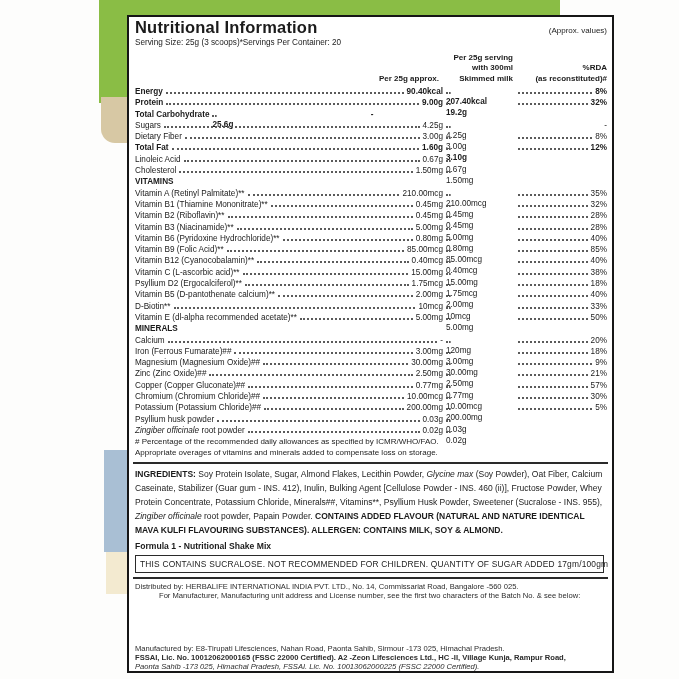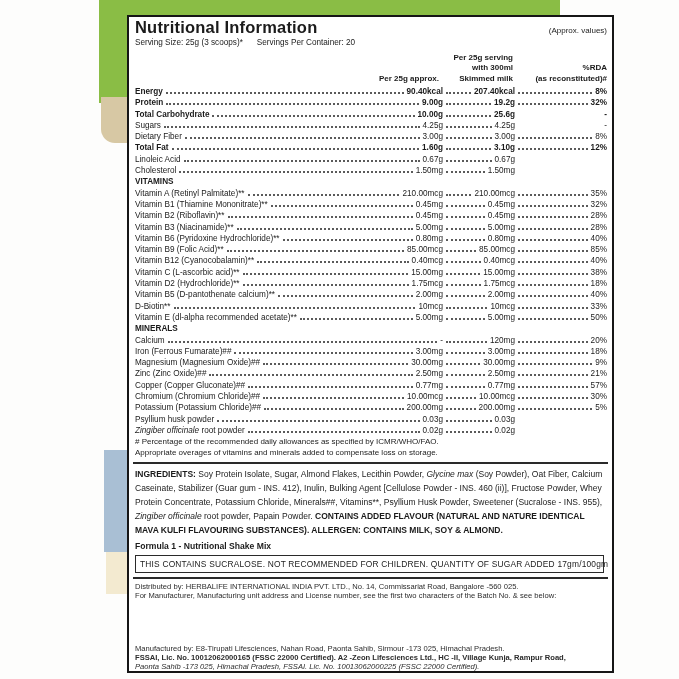--- a/index.html
+++ b/index.html
@@ -16,38 +16,38 @@
 
   .greenbar{position:absolute;left:127px;top:0;width:433px;height:15px;background:#8abd45;}
   .label-box{
     position:absolute;left:127px;top:15px;width:487px;height:658px;
     background:#ffffff;border:2px solid #161616;box-sizing:border-box;
     padding:2px 5px 0 6px;overflow:hidden;
   }
   .titlerow{display:flex;align-items:flex-end;justify-content:space-between;height:17px;}
   .title{font-size:16.5px;font-weight:bold;letter-spacing:.2px;margin:0;line-height:17px;}
   .approx{font-size:8px;color:#222;line-height:10px;}
-  .servingrow{display:flex;gap:14px;font-size:8.2px;height:13px;align-items:center;color:#222;}
+  .servingrow{display:flex;font-size:8.2px;height:13px;align-items:center;color:#222;}
 
   .colheads{display:flex;align-items:flex-end;font-size:8px;font-weight:bold;height:35px;margin-bottom:2px;}
   .colheads .spacer{flex:1;}
   .ch{text-align:right;white-space:pre-line;line-height:10.5px;}
   .ch.c1h{width:96px;}
   .ch.c2h{width:74px;}
   .ch.c3h{width:94px;}
 
   .trow{display:flex;align-items:baseline;height:11.3px;font-size:8.2px;line-height:11.3px;text-align:center;}
   .trow .nm{white-space:nowrap;}
   .trow.sect{font-weight:bold;}
   .b{font-weight:bold;}
   .i{font-style:italic;}
   .cell{display:flex;align-items:baseline;}
   .cell .val{white-space:nowrap;}
   .cell.c1{flex:1;}
-  .cell.c2{width:72px;}
+  .cell.c2{width:72px;flex-direction:column;}
   .cell.c3{width:92px;}
   .dots{flex:1;border-bottom:2px dotted #5a5a5a;margin:0 3px 2px 3px;min-width:5px;}
   .sp{flex:1;}
 
   .footnote{font-size:8px;line-height:11px;color:#222;}
   .hr{border-top:2px solid #2a2a2a;margin:4px -1px 3px -2px;}
   .ingredients{font-size:8.5px;line-height:14px;margin:2px 0 2px 0;text-align:left;}
   .formula{font-size:8.6px;font-weight:bold;height:14px;line-height:14px;}
   .notice{border:1px solid #2a2a2a;font-size:8.4px;line-height:10px;padding:3px 4px;margin:2px 3px 4px 0;white-space:nowrap;letter-spacing:.2px;}
   .footer{font-size:7.6px;line-height:9.2px;color:#2b2b2b;margin-top:3px;}
@@ -110,24 +110,20 @@
           <span class="dots"></span>
           <span class="val b">19.2g</span>
         </span>
         <span class="cell c3">
           <span class="dots"></span>
           <span class="val b">32%</span>
         </span>
       </div>
       <div class="trow">
         <span class="nm b">Total Carbohydrate</span>
-        <span class="cell c1">
-          <span class="dots"></span>
-          <span class="val b">10.00g</span>
-        </span>
         <span class="cell c2">
           <span class="dots"></span>
           <span class="val b">25.6g</span>
         </span>
         <span class="cell c3">
           <span class="sp"></span>
           <span class="val b">-</span>
         </span>
       </div>
       <div class="trow">
@@ -320,21 +316,21 @@
         <span class="cell c2">
           <span class="dots"></span>
           <span class="val">15.00mg</span>
         </span>
         <span class="cell c3">
           <span class="dots"></span>
           <span class="val">38%</span>
         </span>
       </div>
       <div class="trow">
-        <span class="nm">Vitamin D2 (Hydrochloride)**</span>
+        <span class="nm">Psyllium D2 (Ergocalciferol)**</span>
         <span class="cell c1">
           <span class="dots"></span>
           <span class="val">1.75mcg</span>
         </span>
         <span class="cell c2">
           <span class="dots"></span>
           <span class="val">1.75mcg</span>
         </span>
         <span class="cell c3">
           <span class="dots"></span>
@@ -532,21 +528,21 @@
   <p class="ingredients" id="ingredients"><span class="b ">INGREDIENTS: </span><span>Soy Protein Isolate, Sugar, Almond Flakes, Lecithin Powder, </span><span class="i">Glycine max</span><span> (Soy Powder), Oat Fiber, Calcium Caseinate, Stabilizer (Guar gum - INS. 412), Inulin, Bulking Agent [Cellulose Powder - INS. 460 (ii)], Fructose Powder, Whey Protein Concentrate, Potassium Chloride, Minerals##, Vitamins**, Psyllium Husk Powder, Sweetener (Sucralose - INS. 955), </span><span class="i">Zingiber officinale</span><span> root powder, Papain Powder. </span><span class="b ">CONTAINS ADDED FLAVOUR (NATURAL AND NATURE IDENTICAL MAVA KULFI FLAVOURING SUBSTANCES). ALLERGEN: CONTAINS MILK, SOY &amp; ALMOND.</span></p>
 
   <div class="formula">Formula 1 - Nutritional Shake Mix</div>
 
   <div class="notice">THIS CONTAINS SUCRALOSE. NOT RECOMMENDED FOR CHILDREN. QUANTITY OF SUGAR ADDED 17gm/100gm</div>
 
   <div class="hr"></div>
 
   <div class="footer" id="footer">
       <span class="fline" style="display: block;">Distributed by: HERBALIFE INTERNATIONAL INDIA PVT. LTD., No. 14, Commissariat Road, Bangalore -560 025.</span>
-      <span class="fline" style="display: block;">For Manufacturer, Manufacturing unit address and License number, see the first two characters of the Batch No. &amp; see below:</span>
+      <span class="fline" style="display: block; margin-left: 24px;">For Manufacturer, Manufacturing unit address and License number, see the first two characters of the Batch No. &amp; see below:</span>
       <span class="fline" style="display: block; margin-top: 43px;">Manufactured by: E8-Tirupati Lifesciences, Nahan Road, Paonta Sahib, Sirmour -173 025, Himachal Pradesh.</span>
       <span class="fline" style="display: block; font-weight: bold;">FSSAI, Lic. No. 10012062000165 (FSSC 22000 Certified). A2 -Zeon Lifesciences Ltd., HC -II, Village Kunja, Rampur Road,</span>
       <span class="fline" style="display: block; font-style: italic;">Paonta Sahib -173 025, Himachal Pradesh, FSSAI. Lic. No. 10013062000225 (FSSC 22000 Certified).</span>
       <div class="flast">
         <span class="fline">For and on behalf of: Herbalife International India Pvt. Ltd. No.14, Commissariat Road, Bangalore -560 025</span>
         <span class="fline b">©2018 HERBALIFE</span>
       </div>
     </div>
 </div>
 

